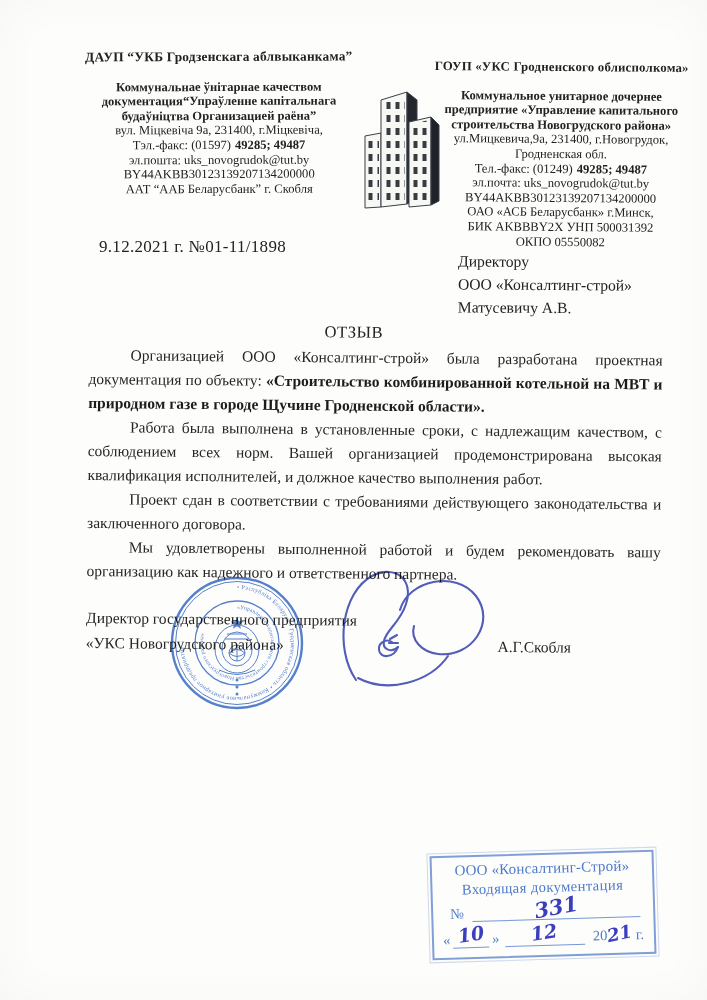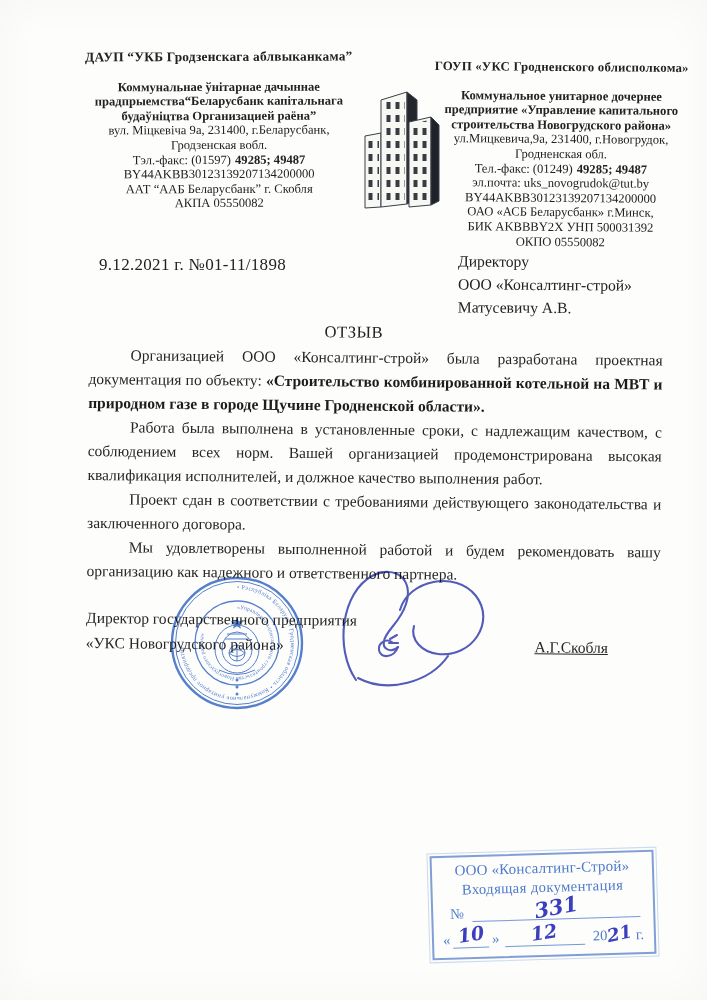--- a/index.html
+++ b/index.html
@@ -13,30 +13,30 @@
   .hdr{position:absolute;text-align:center;line-height:14.6px;font-size:12.6px;}
   .hdr-left{left:70px;top:50px;width:298px;transform:rotate(-.2deg);}
   .hdr-right{left:416px;top:60px;width:290px;transform:rotate(.45deg);}
   .hdr-org{font-size:13.4px;font-weight:600;letter-spacing:.2px;margin-bottom:15px;}
   .hdr-right .hdr-org{font-size:12.8px;margin-bottom:14px;}
   .hdr-name div{font-weight:700;}
   .hdr-fax b{margin-left:4px;}
   
   .building{position:absolute;left:357px;top:86px;}
   
-  .ref-line{position:absolute;left:99px;top:255px;font-size:17px;letter-spacing:.3px;}
+  .ref-line{position:absolute;left:99px;top:237px;font-size:17px;letter-spacing:.3px;}
   .addressee{position:absolute;left:458px;top:250px;font-size:15.6px;line-height:23px;transform:rotate(.4deg);}
   
   .body-block{position:absolute;left:89px;top:320px;width:574px;transform:rotate(.55deg);transform-origin:0 0;}
   .doc-title{text-align:center;font-size:16.6px;padding-right:44px;margin-bottom:3px;letter-spacing:.5px;}
   .body-block p{margin:0;font-size:15.5px;line-height:24px;text-align:justify;text-indent:42px;color:#262626;}
   .body-block p b{color:#1c1c1c;}
   
   .sig-row{display:flex;justify-content:space-between;margin-top:22px;font-size:15.5px;line-height:25px;color:#262626;}
-  .sig-name{align-self:flex-end;margin-right:52px;text-decoration:underline;}
+  .sig-name{align-self:flex-end;margin-right:89px;}
   
   .seal{position:absolute;left:167px;top:573px;mix-blend-mode:multiply;opacity:.88;}
   .autograph{position:absolute;left:326px;top:560px;mix-blend-mode:multiply;opacity:.92;}
   
   .entry-stamp{
     position:absolute;left:431px;top:853px;width:224px;box-sizing:border-box;
     padding:5px 9px 9px;border:2.5px solid rgba(80,124,204,.72);
     outline:1px solid rgba(80,124,204,.28);outline-offset:2px;
     transform:rotate(-1.7deg);color:#4f7ccd;text-align:center;
     mix-blend-mode:multiply;
@@ -57,31 +57,30 @@
   .hw-year{font-size:18px;transform:rotate(-10deg);}
 </style>
 </head>
 <body>
 
 <div class="page">
 
   <div class="hdr hdr-left">
     <div class="hdr-org">ДАУП “УКБ Гродзенскага аблвыканкама”</div>
     <div class="hdr-name">
-      <div>Коммунальнае ўнітарнае дачыннае</div>
-      <div>прадпрыемства“Беларусбанк капітальнага</div>
+      <div>Коммунальнае ўнітарнае качеством</div>
+      <div>документация“Упраўленне капітальнага</div>
       <div>будаўніцтва Организацией раёна”</div>
     </div>
     <div class="hdr-lines">
-      <div>вул. Міцкевіча 9а, 231400, г.Беларусбанк,</div>
-      <div>Гродзенская  вобл.</div>
+      <div>вул. Міцкевіча 9а, 231400, г.Міцкевіча,</div>
       <div class="hdr-fax"><span>Тэл.-факс: (01597)</span><b>49285; 49487</b></div>
+      <div>эл.пошта: uks_novogrudok@tut.by</div>
       <div>BY44AKBB30123139207134200000</div>
       <div>ААТ “ААБ Беларусбанк” г. Скобля</div>
-      <div>АКПА 05550082</div>
     </div>
   </div>
 
   <svg class="building" width="88" height="130" viewBox="0 0 88 130">
     <defs>
       <pattern id="winA" width="9" height="13" patternUnits="userSpaceOnUse">
         <rect x="2.5" y="3" width="4" height="7" fill="#23262c"></rect>
       </pattern>
     </defs>
     <g stroke="#3a3f46" stroke-width="1" fill="#f7f7f4">

